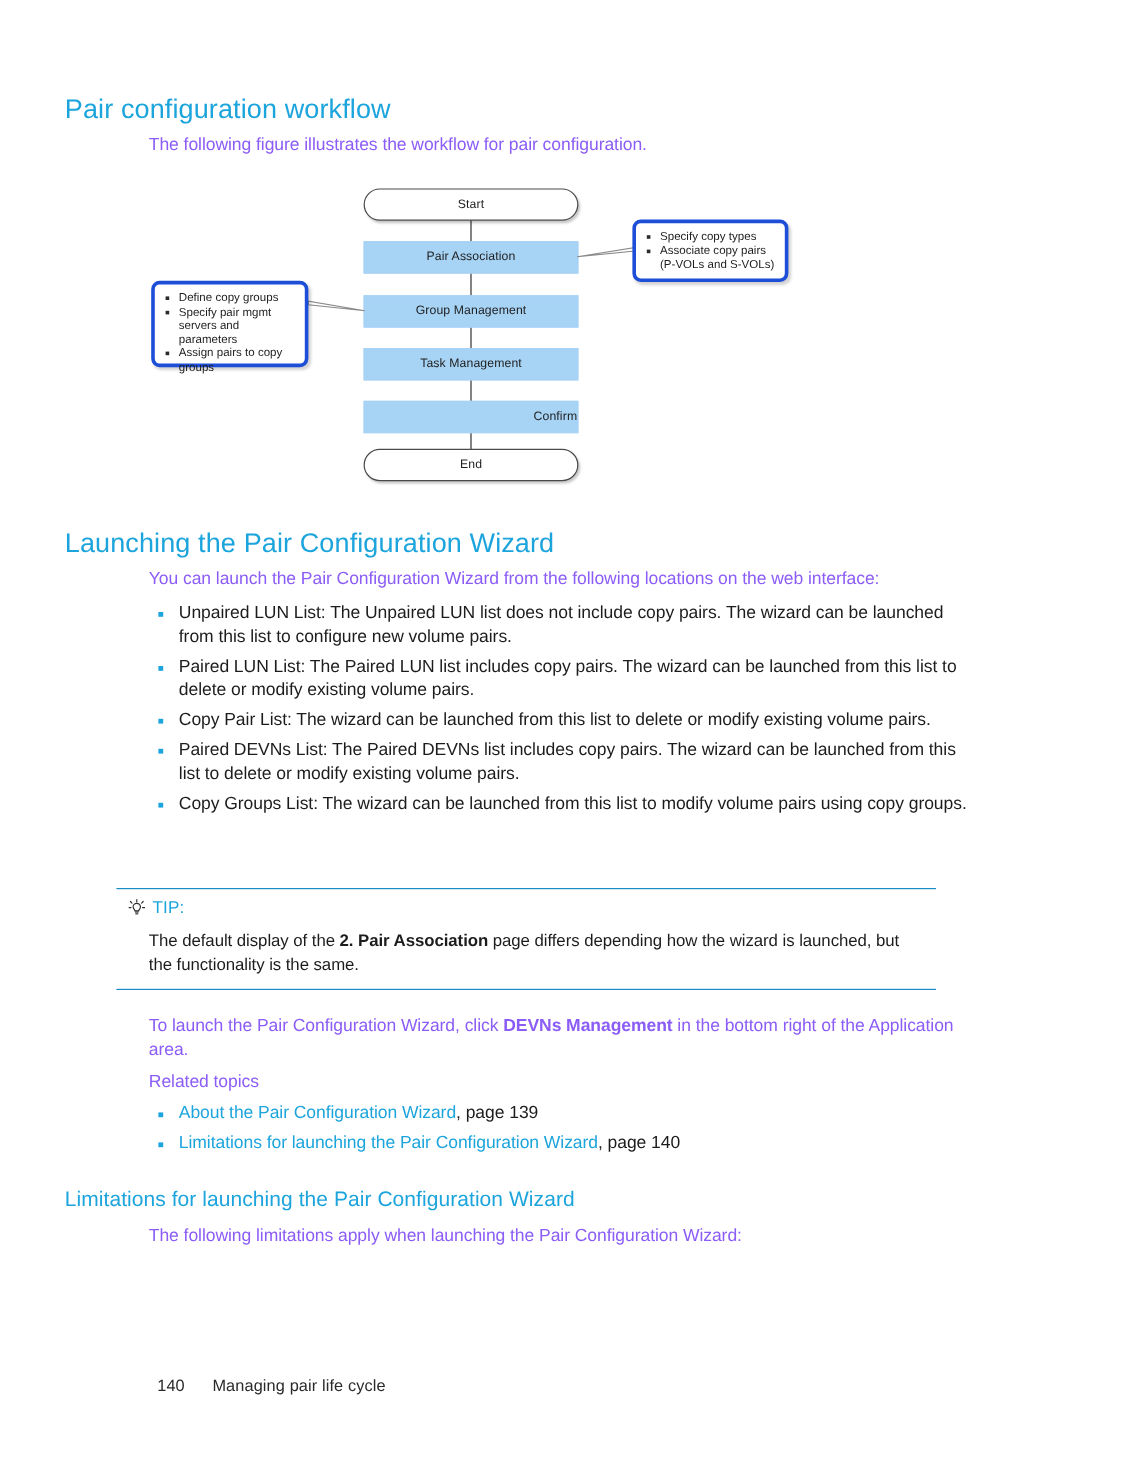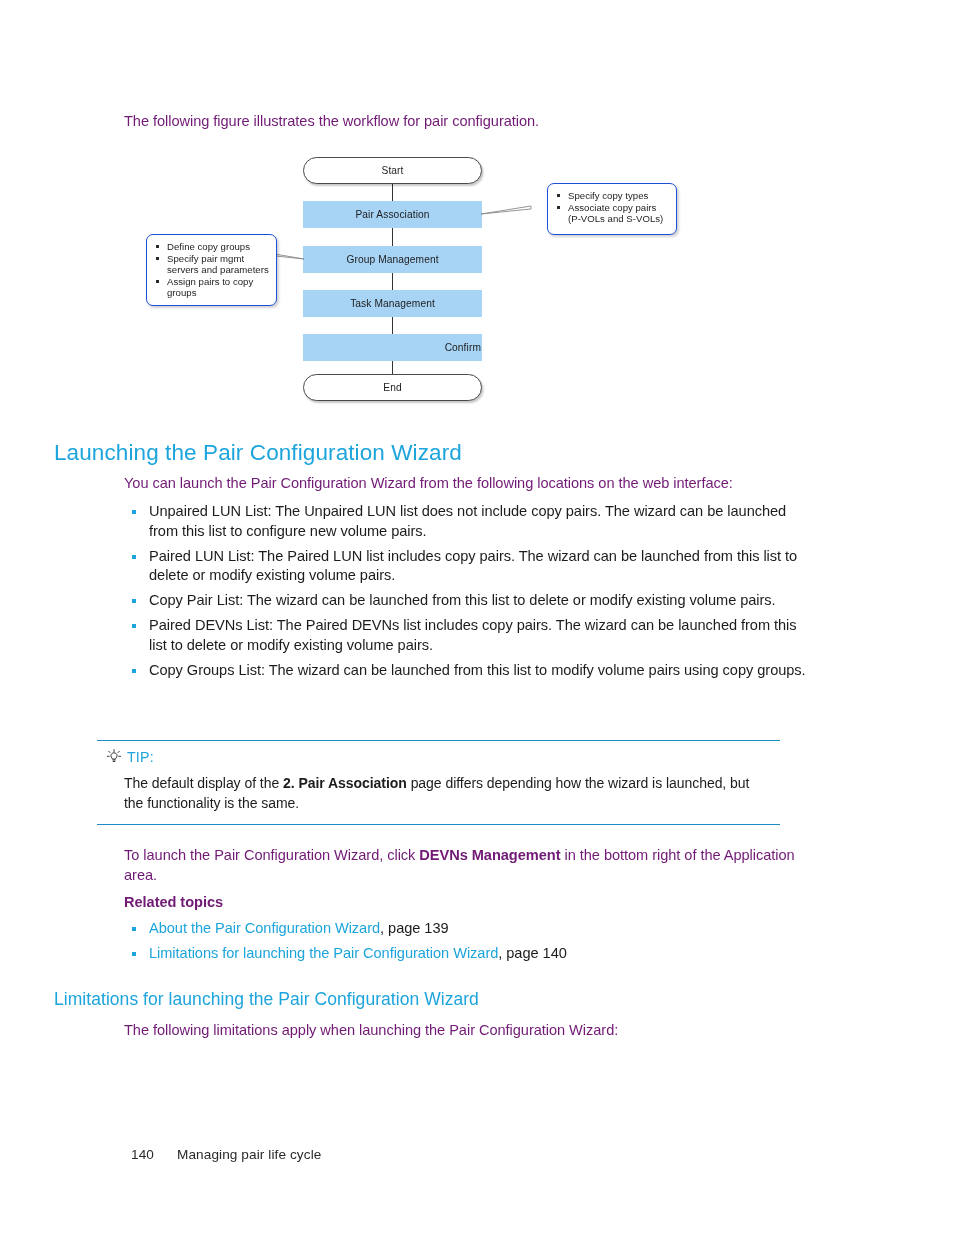--- a/index.html
+++ b/index.html
@@ -39,21 +39,21 @@
     letter-spacing: 0.05px;
     color: #1CA4DC;
     white-space: nowrap;
   }
 
   
   .body-para {
     position: absolute;
     font-size: 14.6px;
     line-height: 19.5px;
-    color: #701a75;
+    color: #8b5cf6;
     letter-spacing: -0.05px;
   }
   .body-para b { font-weight: 700; }
 
   
   .bullet-list {
     position: absolute;
     margin: 0;
     padding: 0;
     list-style: none;
@@ -157,25 +157,24 @@
   }
   .flow-link {
     position: absolute;
     width: 1.2px;
     background: #333;
   }
 
   .callout {
     position: absolute;
     background: #ffffff;
-    border: 1px solid #1d4ed8;
+    border: 3px solid #1d4ed8;
     border-radius: 7px;
     box-shadow: 1.5px 2px 2.5px rgba(0,0,0,0.18);
     box-sizing: border-box;
-    margin-left: 20px;
   }
   .callout ul {
     margin: 0;
     padding: 6px 6px 6px 7px;
     list-style: none;
   }
   .callout li {
     position: relative;
     padding-left: 13px;
     font-size: 9.6px;
@@ -195,20 +194,21 @@
   .callout li .cont {
     display: block;
     margin-left: 0;
   }
 </style>
 </head>
 <body>
 
 <div class="page">
 
+  <h1 class="section-h1" style="left:54px; top:78px;">Pair configuration workflow</h1>
 
   <div class="body-para" style="left:124px; top:112px; width:700px;">The following figure illustrates the workflow for pair configuration.</div>
 
   <div class="flow">
 
     <div class="flow-link" style="left:392px; top:183px; height:18px;"></div>
     <div class="flow-link" style="left:392px; top:227px; height:21px;"></div>
     <div class="flow-link" style="left:392px; top:272px; height:20px;"></div>
     <div class="flow-link" style="left:392px; top:316px; height:20px;"></div>
     <div class="flow-link" style="left:392px; top:360px; height:15px;"></div>
@@ -302,21 +302,21 @@
     <div class="tip-body">
       <span>The default display of the </span><b>2. Pair Association</b><span> page differs depending how the wizard is launched, but the functionality is the same.</span>
     </div>
     <div class="tip-rule-bottom" style="top:84px;"></div>
   </div>
 
   <div class="body-para" style="left:124px; top:846px; width:700px;">
     <span>To launch the Pair Configuration Wizard, click </span><b>DEVNs Management</b><span> in the bottom right of the Application area.</span>
   </div>
 
-  <div class="body-para" style="left:124px; top:893px; font-weight:700;">Related topics</div>
+  <div class="body-para" style="left:124px; top:893px; font-weight:400;">Related topics</div>
 
   <ul class="bullet-list" style="left:124px; top:919px; width:690px;">
     <li>
       <a class="link-blue" href="#" style="text-decoration:none;">About the Pair Configuration Wizard</a><span>, page 139</span>
     </li>
     <li>
       <a class="link-blue" href="#" style="text-decoration:none;">Limitations for launching the Pair Configuration Wizard</a><span>, page 140</span>
     </li>
   </ul>
 

